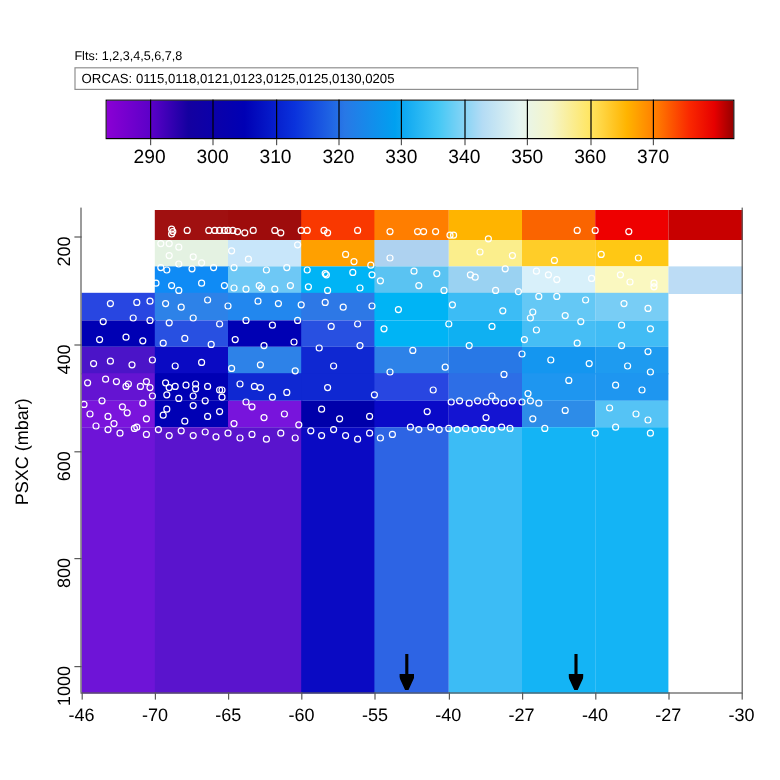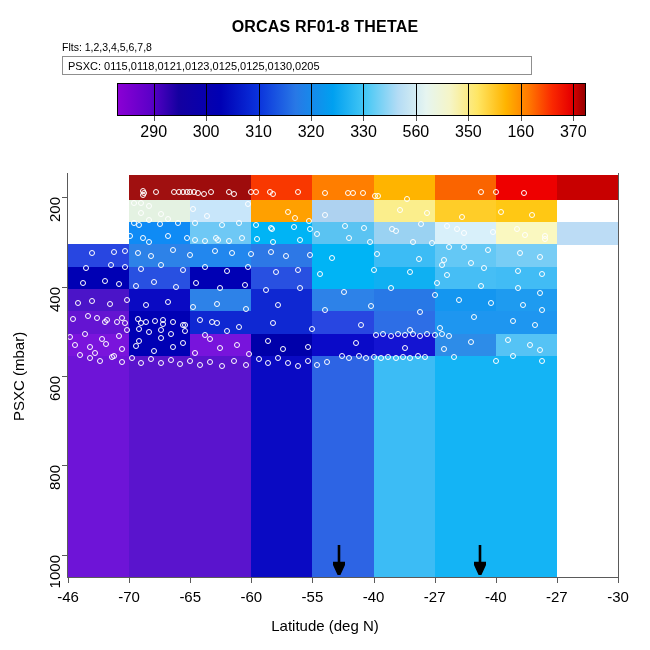--- a/index.html
+++ b/index.html
@@ -10,21 +10,21 @@
   .title{position:absolute;left:0;top:18px;width:650px;text-align:center;
          font-size:16px;font-weight:bold;letter-spacing:.2px;}
 
   .fits{position:absolute;left:62px;top:41px;font-size:10.5px;}
 
   .mmdd-box{position:absolute;left:62px;top:56px;width:470px;height:19px;
             border:1px solid #8f8f8f;background:#fff;box-sizing:border-box;}
   .mmdd-txt{position:absolute;left:5px;top:3px;font-size:11px;white-space:nowrap;}
 
   
-  .cbar-wrap{position:absolute;left:117px;top:83px;width:469px;height:33px;}
+  .cbar-wrap{position:absolute;left:88px;top:83px;width:524px;height:33px;}
   .cbar{position:absolute;inset:0;border:1px solid #000;box-sizing:border-box;}
   .cbar-grad{position:absolute;inset:0;}
   .cb-tick{position:absolute;top:0;width:1px;height:33px;background:#000;}
   .cb-tick-out{position:absolute;top:33px;width:1px;height:5px;background:#555;}
   .cb-lab{position:absolute;top:40px;font-size:16px;transform:translateX(-50%);
           white-space:nowrap;}
 
   
   #plot{position:absolute;left:68px;top:175px;width:550px;height:402px;}
   .axis-line{position:absolute;background:#5a5a5a;}
@@ -42,25 +42,24 @@
           transform:rotate(-90deg);transform-origin:0 0;white-space:nowrap;}
   .xtitle{position:absolute;left:0;top:617px;width:650px;text-align:center;
           font-size:15px;}
 
   .arrow{position:absolute;width:12px;height:30px;}
 </style>
 </head>
 <body>
 <div id="root">
 
-<div class="title">ORCAS RF01-8 THETAE</div>
 <div class="fits">Flts: 1,2,3,4,5,6,7,8</div>
 
 <div class="mmdd-box">
-  <div class="mmdd-txt">PSXC: 0115,0118,0121,0123,0125,0125,0130,0205</div>
+  <div class="mmdd-txt">ORCAS: 0115,0118,0121,0123,0125,0125,0130,0205</div>
 </div>
 
 <div class="cbar-wrap">
   <div class="cbar">
     <div class="cbar-grad" id="cbar-grad" style="background: linear-gradient(to right, rgb(138, 0, 212) 0%, rgb(92, 0, 200) 7%, rgb(20, 0, 160) 13%, rgb(0, 0, 180) 22%, rgb(10, 50, 220) 30%, rgb(40, 120, 230) 38%, rgb(0, 160, 240) 46%, rgb(70, 200, 245) 53%, rgb(180, 220, 245) 60%, rgb(230, 245, 240) 66%, rgb(245, 245, 200) 71%, rgb(255, 230, 100) 77%, rgb(255, 180, 0) 83%, rgb(255, 120, 0) 88%, rgb(250, 40, 0) 93%, rgb(230, 0, 0) 97%, rgb(150, 0, 0) 100%);"></div>
   </div>
   <div id="cbar-ticks">
         <div class="cb-tick" style="left: 36.7111px;"></div>
         <div class="cb-tick-out" style="left: 36.7111px;"></div>
         <div class="cb-lab" style="left: 36.7111px;">290</div>
@@ -71,27 +70,27 @@
         <div class="cb-tick-out" style="left: 141.6px;"></div>
         <div class="cb-lab" style="left: 141.6px;">310</div>
         <div class="cb-tick" style="left: 194.044px;"></div>
         <div class="cb-tick-out" style="left: 194.044px;"></div>
         <div class="cb-lab" style="left: 194.044px;">320</div>
         <div class="cb-tick" style="left: 246.489px;"></div>
         <div class="cb-tick-out" style="left: 246.489px;"></div>
         <div class="cb-lab" style="left: 246.489px;">330</div>
         <div class="cb-tick" style="left: 298.933px;"></div>
         <div class="cb-tick-out" style="left: 298.933px;"></div>
-        <div class="cb-lab" style="left: 298.933px;">560</div>
+        <div class="cb-lab" style="left: 298.933px;">340</div>
         <div class="cb-tick" style="left: 351.378px;"></div>
         <div class="cb-tick-out" style="left: 351.378px;"></div>
         <div class="cb-lab" style="left: 351.378px;">350</div>
         <div class="cb-tick" style="left: 403.822px;"></div>
         <div class="cb-tick-out" style="left: 403.822px;"></div>
-        <div class="cb-lab" style="left: 403.822px;">160</div>
+        <div class="cb-lab" style="left: 403.822px;">360</div>
         <div class="cb-tick" style="left: 456.267px;"></div>
         <div class="cb-tick-out" style="left: 456.267px;"></div>
         <div class="cb-lab" style="left: 456.267px;">370</div>
       </div>
 </div>
 
 <div id="plot">
   <div id="cells">
         <div class="cell" title="367" style="left: 61.1111px; top: 0px; width: 61.7111px; height: 25.1667px; background: rgb(160, 16, 16);"></div>
         <div class="cell" title="368" style="left: 122.222px; top: 0px; width: 61.7111px; height: 25.1667px; background: rgb(158, 12, 12);"></div>
@@ -502,15 +501,14 @@
         <div class="xtick" style="left: 427.778px; top: 402px;"></div>
         <div class="xlab" style="left: 427.778px; top: 413px;">-40</div>
         <div class="xtick" style="left: 488.889px; top: 402px;"></div>
         <div class="xlab" style="left: 488.889px; top: 413px;">-27</div>
         <div class="xtick" style="left: 550px; top: 402px;"></div>
         <div class="xlab" style="left: 550px; top: 413px;">-30</div>
       </div>
 </div>
 
 <div class="ytitle" style="top: 420.5px;">PSXC (mbar)</div>
-<div class="xtitle">Latitude (deg N)</div>
 
 </div>
 
 </body></html>

